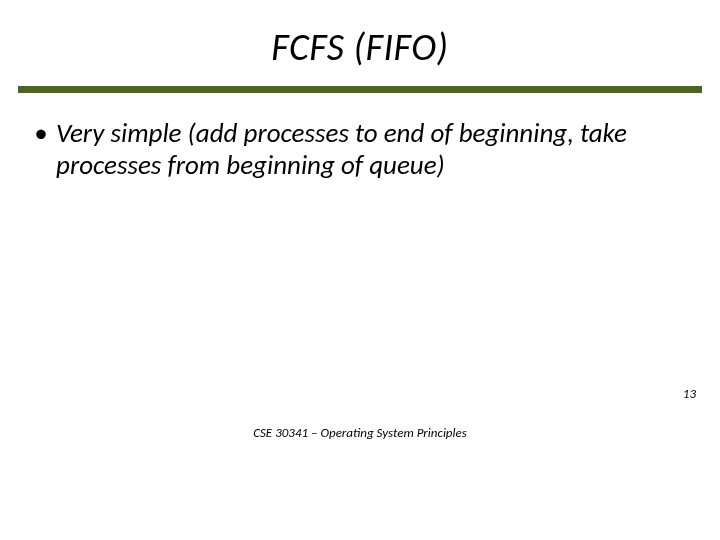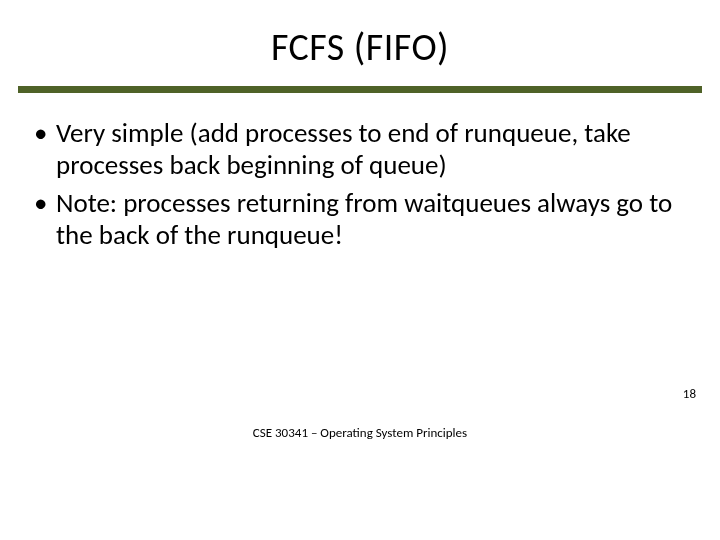--- a/index.html
+++ b/index.html
@@ -10,20 +10,21 @@
     background: #ffffff;
     font-family: Calibri, "Segoe UI", Arial, sans-serif;
     color: #000;
     overflow: hidden;
   }
   .slide {
     position: relative;
     width: 720px;
     height: 400px;
     box-sizing: border-box;
+    font-style: italic;
   }
   .title {
     text-align: center;
     font-size: 38px;
     font-weight: 400;
     padding-top: 24px;
     padding-bottom: 16px;
     letter-spacing: 0.5px;
   }
   .rule {
@@ -82,26 +83,23 @@
 
 <div class="slide">
 
   <div class="title">FCFS (FIFO)</div>
 
   <div class="rule"></div>
 
   <div class="content">
     <ul>
       <li>
-        <span>Very simple (add processes to end of runqueue, take processes back beginning of queue)</span>
-      </li>
-      <li>
-        <span>Note: processes returning from waitqueues always go to the back of the runqueue!</span>
+        <span>Very simple (add processes to end of beginning, take processes from beginning of queue)</span>
       </li>
     </ul>
   </div>
 
   <div class="footer">
     <span class="footer-center">CSE 30341 – Operating System Principles</span>
-    <span class="footer-right">18</span>
+    <span class="footer-right">13</span>
   </div>
 
 </div>
 
 </body></html>

